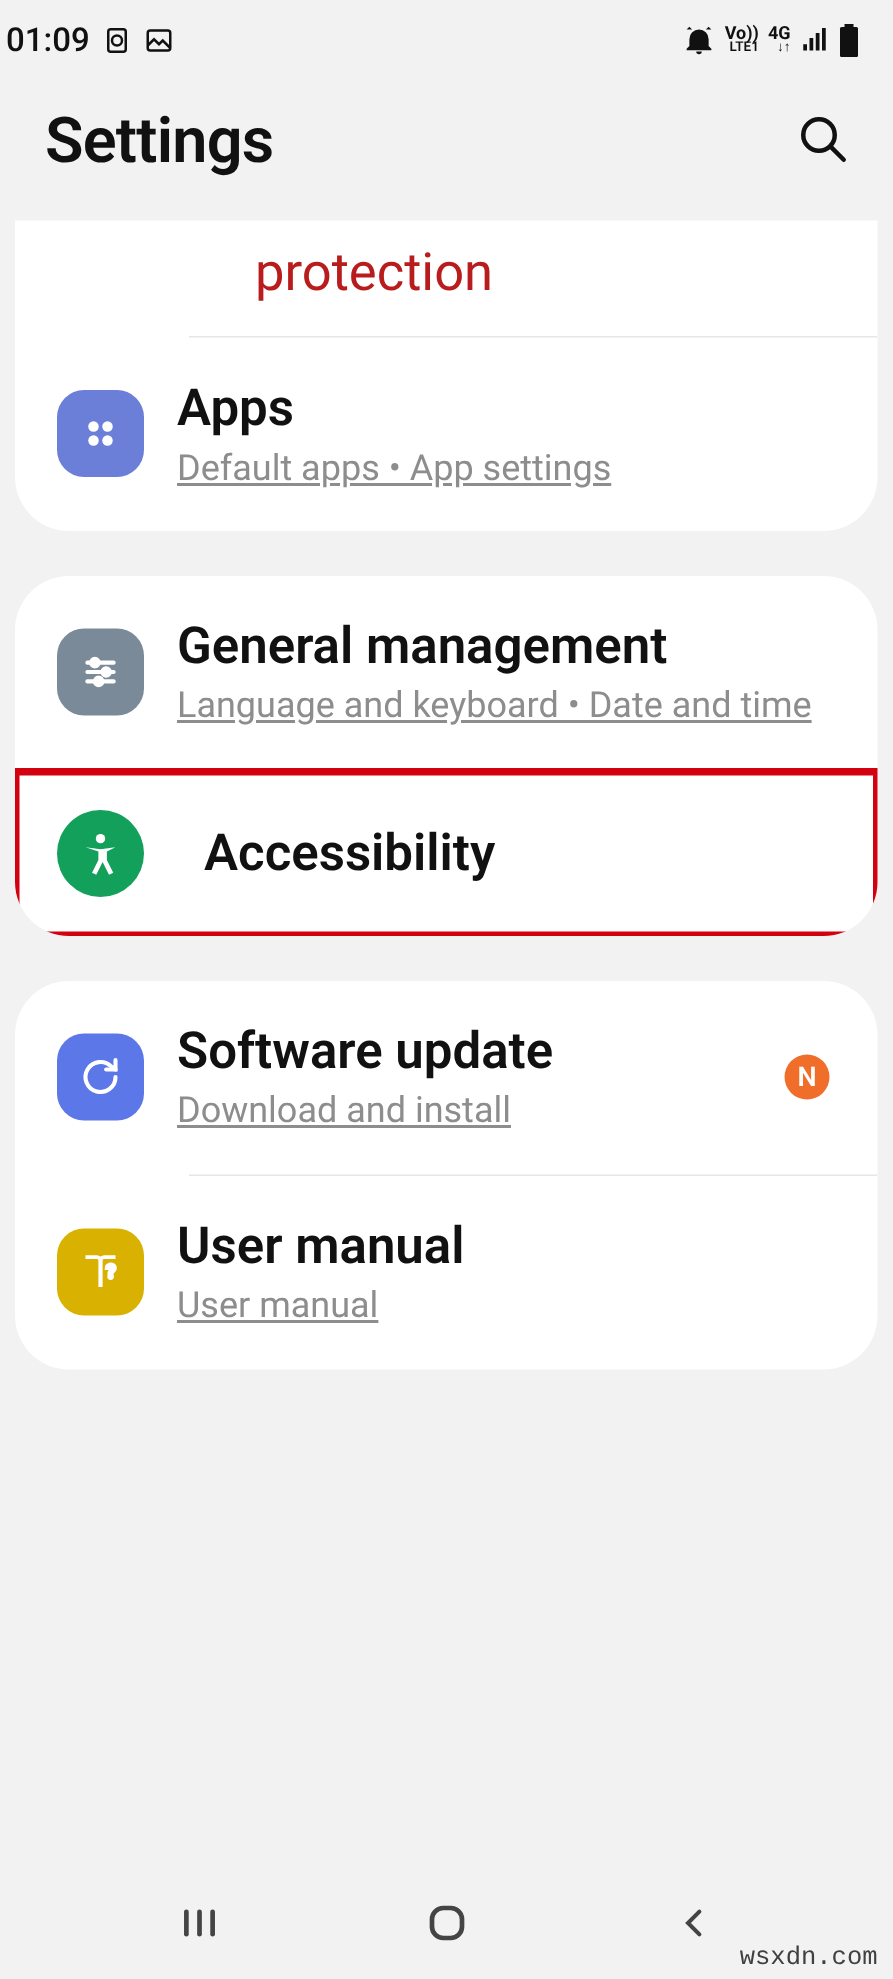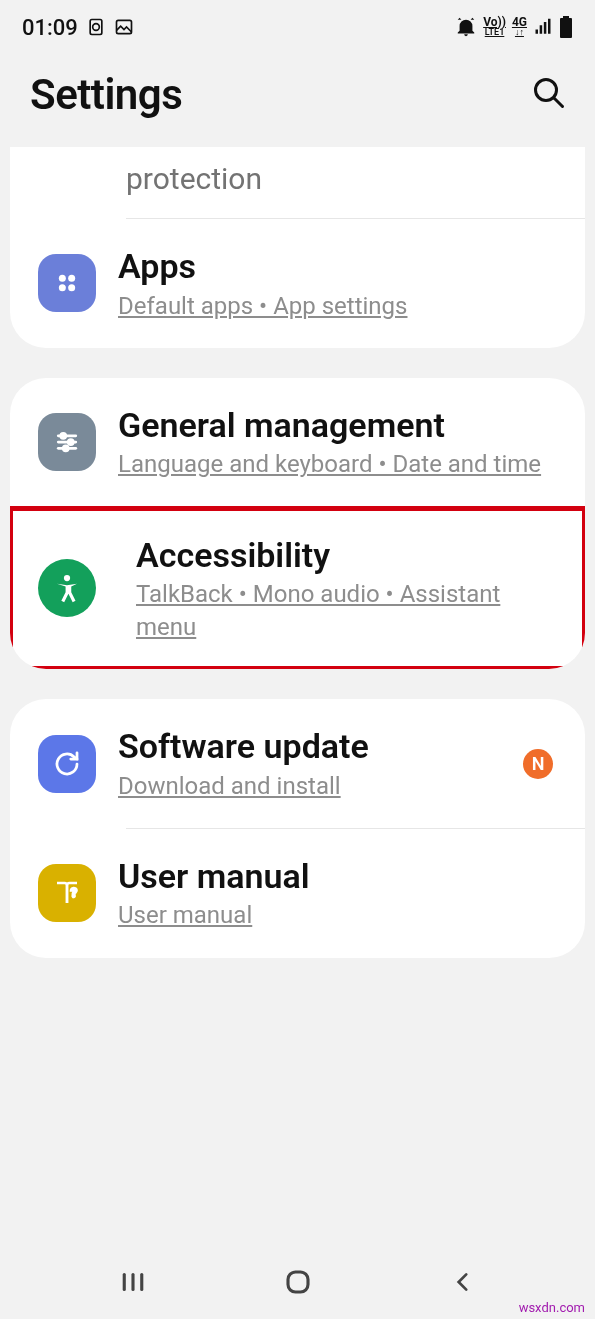--- a/index.html
+++ b/index.html
@@ -10,30 +10,30 @@
     font-family: -apple-system, Roboto, "Segoe UI", Arial, sans-serif;
     color: #111;
     position: relative;
     overflow: hidden;
   }
   
   .status-bar {
     display: flex;
     justify-content: space-between;
     align-items: center;
-    padding: 6px 22px 0 22px;
+    padding: 6px 22px 0 4px;
     height: 48px;
     font-size: 22px;
     font-weight: 500;
     color: #111;
   }
   .status-left, .status-right { display:flex; align-items:center; gap:8px; }
   .status-right { gap:6px; }
   .sicon { display:inline-flex; align-items:center; justify-content:center; }
-  .net-label { font-size:12px; font-weight:700; line-height:10px; text-align:center;text-decoration:underline; }
+  .net-label { font-size:12px; font-weight:700; line-height:10px; text-align:right; }
   .net-label small { font-size:9px; font-weight:600; display:block; }
 
   
   .header {
     display:flex;
     align-items:center;
     justify-content:space-between;
     padding: 22px 28px 30px 30px;
   }
   .header h1 { font-size:42px; font-weight:600; letter-spacing:-0.5px; }
@@ -42,21 +42,21 @@
   .card-group {
     background:#fff;
     border-radius:36px;
     margin:0 10px 30px 10px;
     overflow:hidden;
   }
   .first-group { border-top-left-radius:0; border-top-right-radius:0; margin-top:-2px; }
   .first-group .partial-row {
     padding: 14px 28px 22px 116px;
   }
-  .partial-subtitle { color:#737373; font-size:30px; }
+  .partial-subtitle { color:#b91c1c; font-size:35px;margin-left:44px; }
   .row {
     display:flex;
     align-items:center;
     padding:26px 28px;
     gap:22px;
     position:relative;
     min-height:110px;
   }
   .divider { border-top:1px solid #e6e6e6; margin-left:116px; }
   .icon-box {
@@ -93,22 +93,23 @@
     align-items:center;
     justify-content:space-around;
     background:#f2f2f2;
     padding:0 50px;
   }
   .nav-btn { width:44px; height:44px; display:flex; align-items:center; justify-content:center; }
 
   .watermark {
     position:absolute;
     bottom:4px; right:10px;
-    font-size:13px;
-    color:#a21caf;
+    font-size:17px;
+    color:#404040;
+    font-family:Liberation Mono, monospace;
   }
 </style>
 </head>
 <body>
 
 <div class="status-bar">
   <div class="status-left">
     <span>01:09</span>
     <span class="sicon">
       <svg width="20" height="20" viewBox="0 0 24 24" fill="none" stroke="#111" stroke-width="2">
@@ -200,21 +201,20 @@
   <div class="divider"></div>
   <div class="row highlight">
     <div class="icon-box icon-access">
       <svg width="34" height="34" viewBox="0 0 24 24" fill="#fff">
           <circle cx="12" cy="5" r="2.2"></circle>
           <path d="M5 9l7 1 7-1-4 2v4l3 6-2 1-3-6-3 6-2-1 3-6v-4z"></path>
         </svg>
     </div>
     <div class="row-text">
       <div class="row-title">Accessibility</div>
-      <div class="row-sub">TalkBack  •  Mono audio  •  Assistant menu</div>
     </div>
   </div>
 </div>
 
 <div class="card-group">
   <div class="row">
     <div class="icon-box icon-update">
       <svg width="30" height="30" viewBox="0 0 24 24" fill="none" stroke="#fff" stroke-width="2.2" stroke-linecap="round">
           <path d="M20 12a8 8 0 1 1-2.34-5.66L20 8"></path>
           <polyline points="20 3 20 8 15 8"></polyline>

